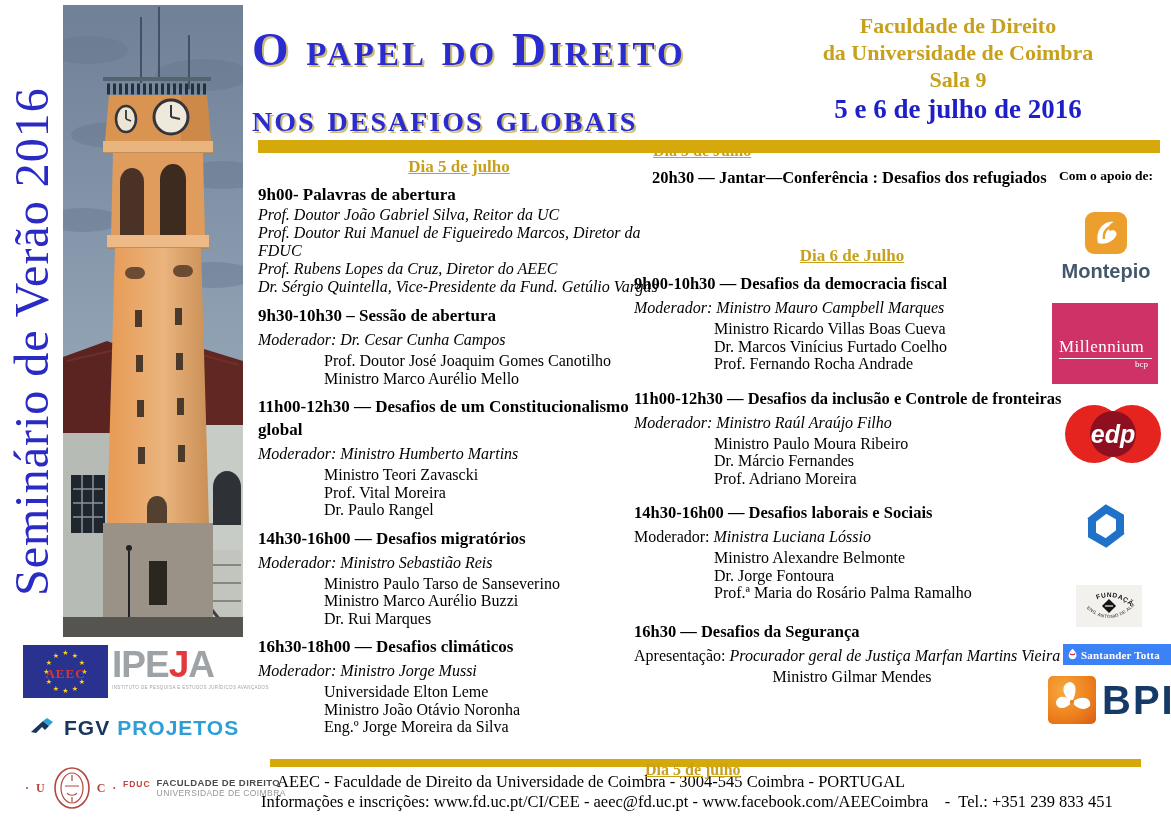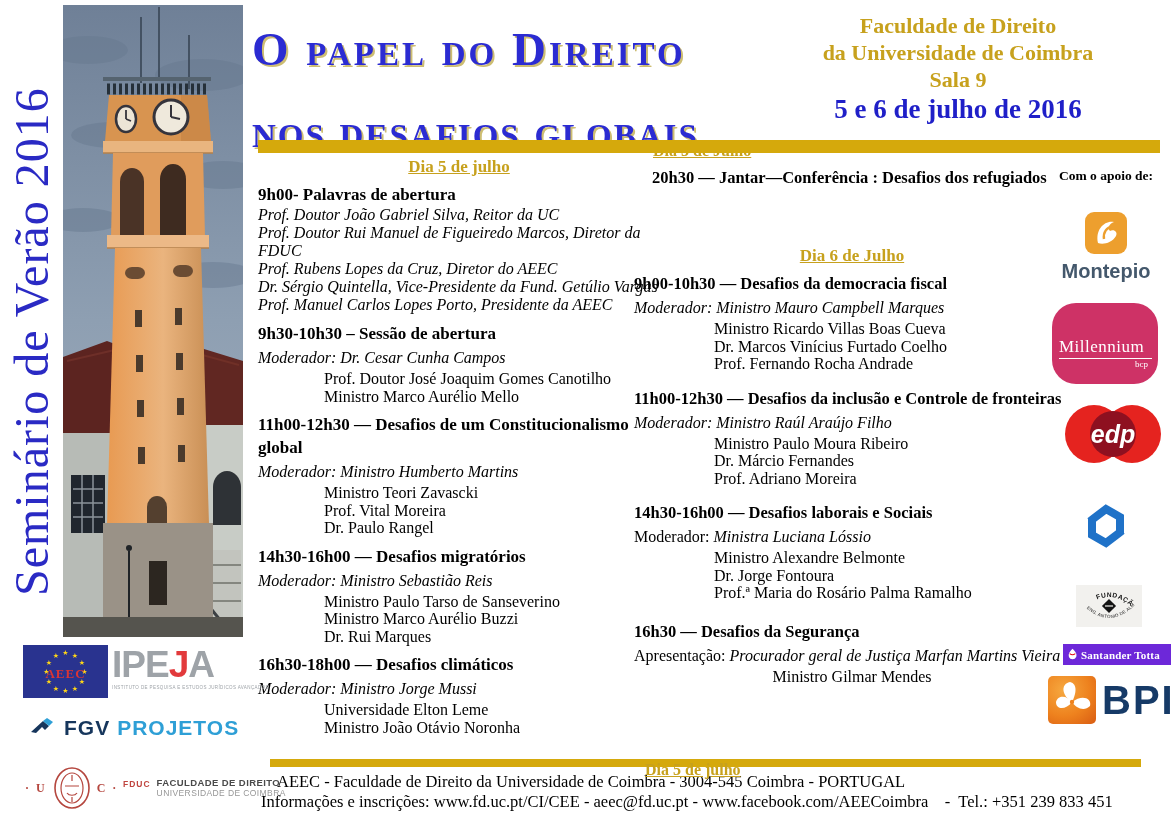--- a/index.html
+++ b/index.html
@@ -11,21 +11,21 @@
     writing-mode:vertical-rl;transform:rotate(180deg);text-align:center;
     font-size:48px;color:#2a2ac4;letter-spacing:1px;line-height:60px;}
 
   
   .photo{position:absolute;left:63px;top:5px;width:180px;height:632px;}
 
   
   .main-title{position:absolute;left:252px;top:22px;width:452px;text-align:left;
     font-weight:bold;font-variant:small-caps;color:#2b2bd2;}
   .title-line1{font-size:47px;letter-spacing:3px;text-shadow:2px 2px 0 #cdbd72;}
-  .title-line2{font-size:47px;letter-spacing:2px;margin-top:28px;text-shadow:2px 2px 0 #cdbd72;}
+  .title-line2{font-size:40px;letter-spacing:2px;margin-top:18px;text-shadow:2px 2px 0 #cdbd72;}
 
   
   .venue{position:absolute;left:756px;top:12px;width:404px;text-align:center;
     font-weight:bold;color:#c7a11d;font-size:22px;line-height:27px;}
   .venue-date{color:#1f1fc8;font-size:27px;margin-top:3px;}
 
   .gold-bar{position:absolute;left:258px;top:140px;width:902px;height:13px;background:#d5a90c;z-index:5;}
 
   .day-heading{color:#c7a11d;font-weight:bold;font-size:17px;text-decoration:underline;text-align:center;}
 
@@ -52,28 +52,28 @@
   .evening-line{position:absolute;left:652px;top:168px;width:480px;
     font-weight:bold;font-size:16.5px;white-space:nowrap;}
 
   
   .support-label{position:absolute;left:1046px;top:168px;width:120px;text-align:center;
     font-weight:bold;font-size:13.5px;}
   .sp{position:absolute;}
   .montepio{left:1048px;top:212px;width:116px;text-align:center;}
   .montepio-name{font-family:"Liberation Sans",sans-serif;font-weight:bold;color:#44586c;font-size:20px;margin-top:2px;}
   .millennium{left:1052px;top:303px;width:106px;height:81px;background:#ce3266;color:#fff;
-    font-family:"Liberation Serif",serif;border-radius:24px;}
+    font-family:"Liberation Serif",serif;}
   .millennium-name{font-size:17px;letter-spacing:.5px;padding:34px 0 0 7px;}
   .millennium-rule{border-top:1px solid #fff;margin:1px 6px 0 7px;}
   .millennium-sub{font-size:9px;text-align:right;padding-right:10px;}
   .edp{left:1064px;top:402px;width:98px;height:64px;}
   .cgd{left:1082px;top:500px;width:48px;height:52px;}
   .fundacao{left:1076px;top:585px;width:66px;height:42px;background:#f2f1ee;}
-  .santander{left:1063px;top:644px;width:108px;height:21px;background:#6d28d9;display:flex;
+  .santander{left:1063px;top:644px;width:108px;height:21px;background:#3b82f6;display:flex;
     align-items:center;color:#fff;font-weight:bold;font-size:11px;padding-left:3px;box-sizing:border-box;}
   .santander-name{margin-left:2px;letter-spacing:.2px;}
   .bpi{left:1048px;top:676px;display:flex;align-items:center;}
   .bpi-icon{width:48px;height:48px;border-radius:5px;
     background:radial-gradient(circle at 32% 30%, #f6a83f 0%, #ee821e 55%, #d95c12 100%);}
   .bpi-name{font-family:"Liberation Sans",sans-serif;font-weight:bold;color:#163a67;
     font-size:40px;margin-left:6px;letter-spacing:2px;}
 
   
   .eu-flag{position:absolute;left:23px;top:645px;width:85px;height:53px;}
@@ -209,21 +209,20 @@
   <div class="col col-center">
     <div class="day-heading">Dia 5 de julho</div>
     <div>
         <div class="session">
           <div class="session-title">9h00- Palavras de abertura</div>
           <div class="participant">Prof. Doutor João Gabriel Silva, Reitor da UC</div>
           <div class="participant">Prof. Doutor Rui Manuel de Figueiredo Marcos, Diretor da
 FDUC</div>
           <div class="participant">Prof. Rubens Lopes da Cruz, Diretor do AEEC</div>
           <div class="participant">Dr. Sérgio Quintella, Vice-Presidente da Fund. Getúlio Vargas</div>
-          <div class="participant">Prof. Manuel Carlos Lopes Porto, Presidente da AEEC</div>
         </div>
         <div class="session">
           <div class="session-title">9h30-10h30 – Sessão de abertura</div>
           <div class="moderator"><span class="mod-label italic">Moderador: </span><span class="mod-name italic">Dr. Cesar Cunha Campos</span></div>
           <div class="speaker">Prof. Doutor José Joaquim Gomes Canotilho</div>
           <div class="speaker">Ministro Marco Aurélio Mello</div>
         </div>
         <div class="session">
           <div class="session-title">11h00-12h30 — Desafios de um Constitucionalismo
 global</div>
@@ -237,20 +236,21 @@
           <div class="moderator"><span class="mod-label italic">Moderador: </span><span class="mod-name italic">Ministro Sebastião Reis</span></div>
           <div class="speaker">Ministro Paulo Tarso de Sanseverino</div>
           <div class="speaker">Ministro Marco Aurélio Buzzi</div>
           <div class="speaker">Dr. Rui Marques</div>
         </div>
         <div class="session">
           <div class="session-title">16h30-18h00 — Desafios climáticos</div>
           <div class="moderator"><span class="mod-label italic">Moderador: </span><span class="mod-name italic">Ministro Jorge Mussi</span></div>
           <div class="speaker">Universidade Elton Leme</div>
           <div class="speaker">Ministro João Otávio Noronha</div>
+          <div class="speaker">Eng.º Jorge Moreira da Silva</div>
         </div>
       </div>
   </div>
 
   <div class="col col-right">
     <div class="day-heading">Dia 6 de Julho</div>
     <div>
         <div class="session">
           <div class="session-title">9h00-10h30 — Desafios da democracia fiscal</div>
           <div class="moderator"><span class="mod-label italic">Moderador: </span><span class="mod-name italic">Ministro Mauro Campbell Marques</span></div>

